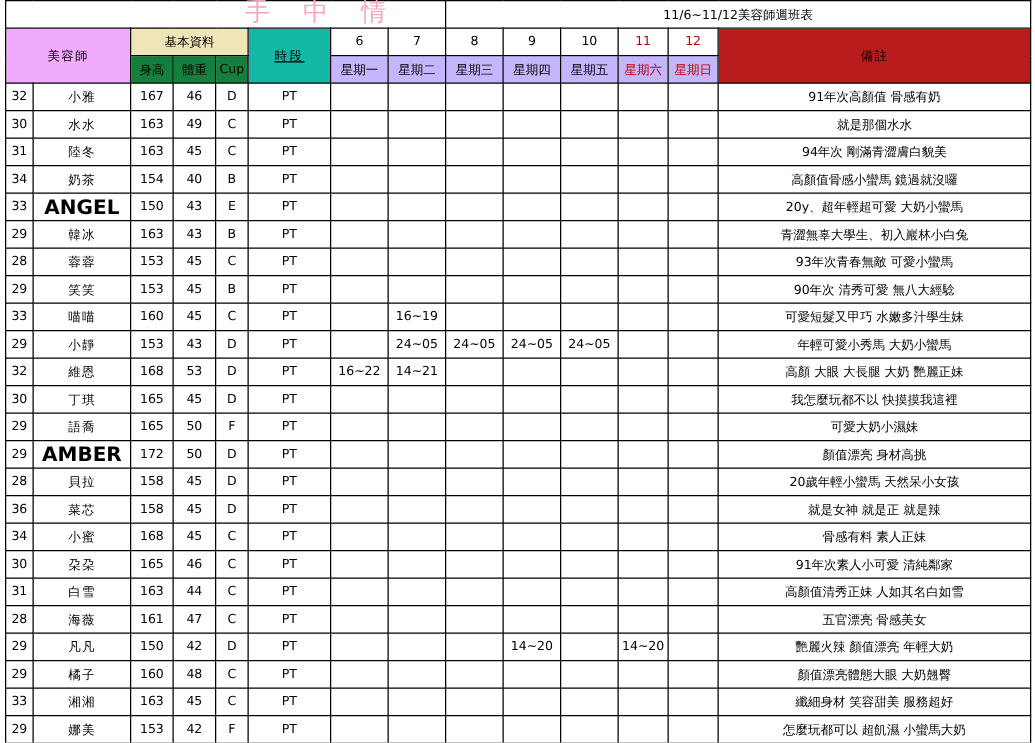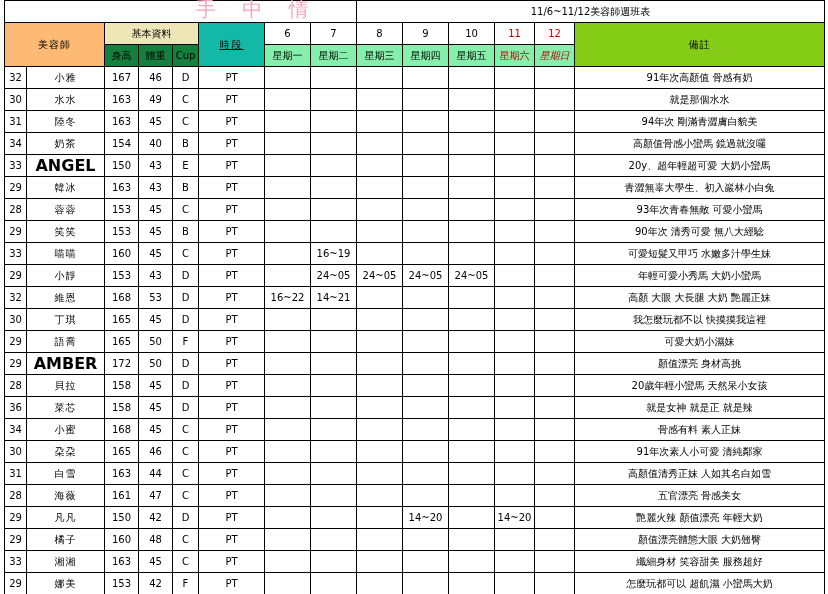--- a/index.html
+++ b/index.html
@@ -55,21 +55,21 @@
     height: 16px;
     font-size: 11px;
   }
   .title-right {
     text-align: right;
     font-weight: bold;
     font-size: 11.5px;
     padding-right: 4px;
   }
   .hdr-name {
-    background: #fdba74;
+    background: #f0abfc;
     font-weight: bold;
     font-size: 15px;
     letter-spacing: 1px;
   }
   .hdr-basic {
     background: #efe6b8;
     font-size: 10px;
     margin-top: 44px;
   }
   .hdr-basic-sub {
@@ -84,28 +84,28 @@
     text-decoration: underline;
   }
   .hdr-daynum {
     background: #ffffff;
     font-size: 11px;
     font-weight: bold;
   }
   .hdr-daynum.sat { color: #c00000; }
   .hdr-daynum.sun { color: #c00000; }
   .hdr-dayname {
-    background: #86efac;
+    background: #c4b5fd;
     font-size: 10px;
     margin-left: 40px;
   }
   .hdr-dayname.sat { color: #c00000; }
-  .hdr-dayname.sun { color: #c00000; font-style: italic; }
+  .hdr-dayname.sun { color: #c00000; }
   .hdr-remark {
-    background: #84cc16;
+    background: #b91c1c;
     font-size: 11px;
     letter-spacing: 1px;
     font-family: Liberation Mono, monospace;
   }
   .age { font-size: 10px; }
   .nm {
     font-size: 13px;
     letter-spacing: 1px;
   }
   .nm.latin {

